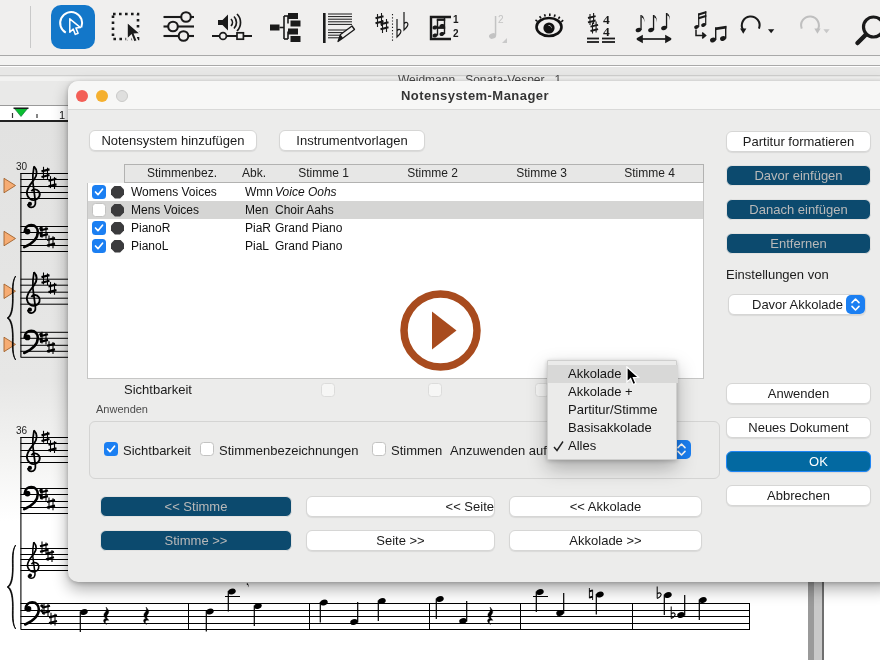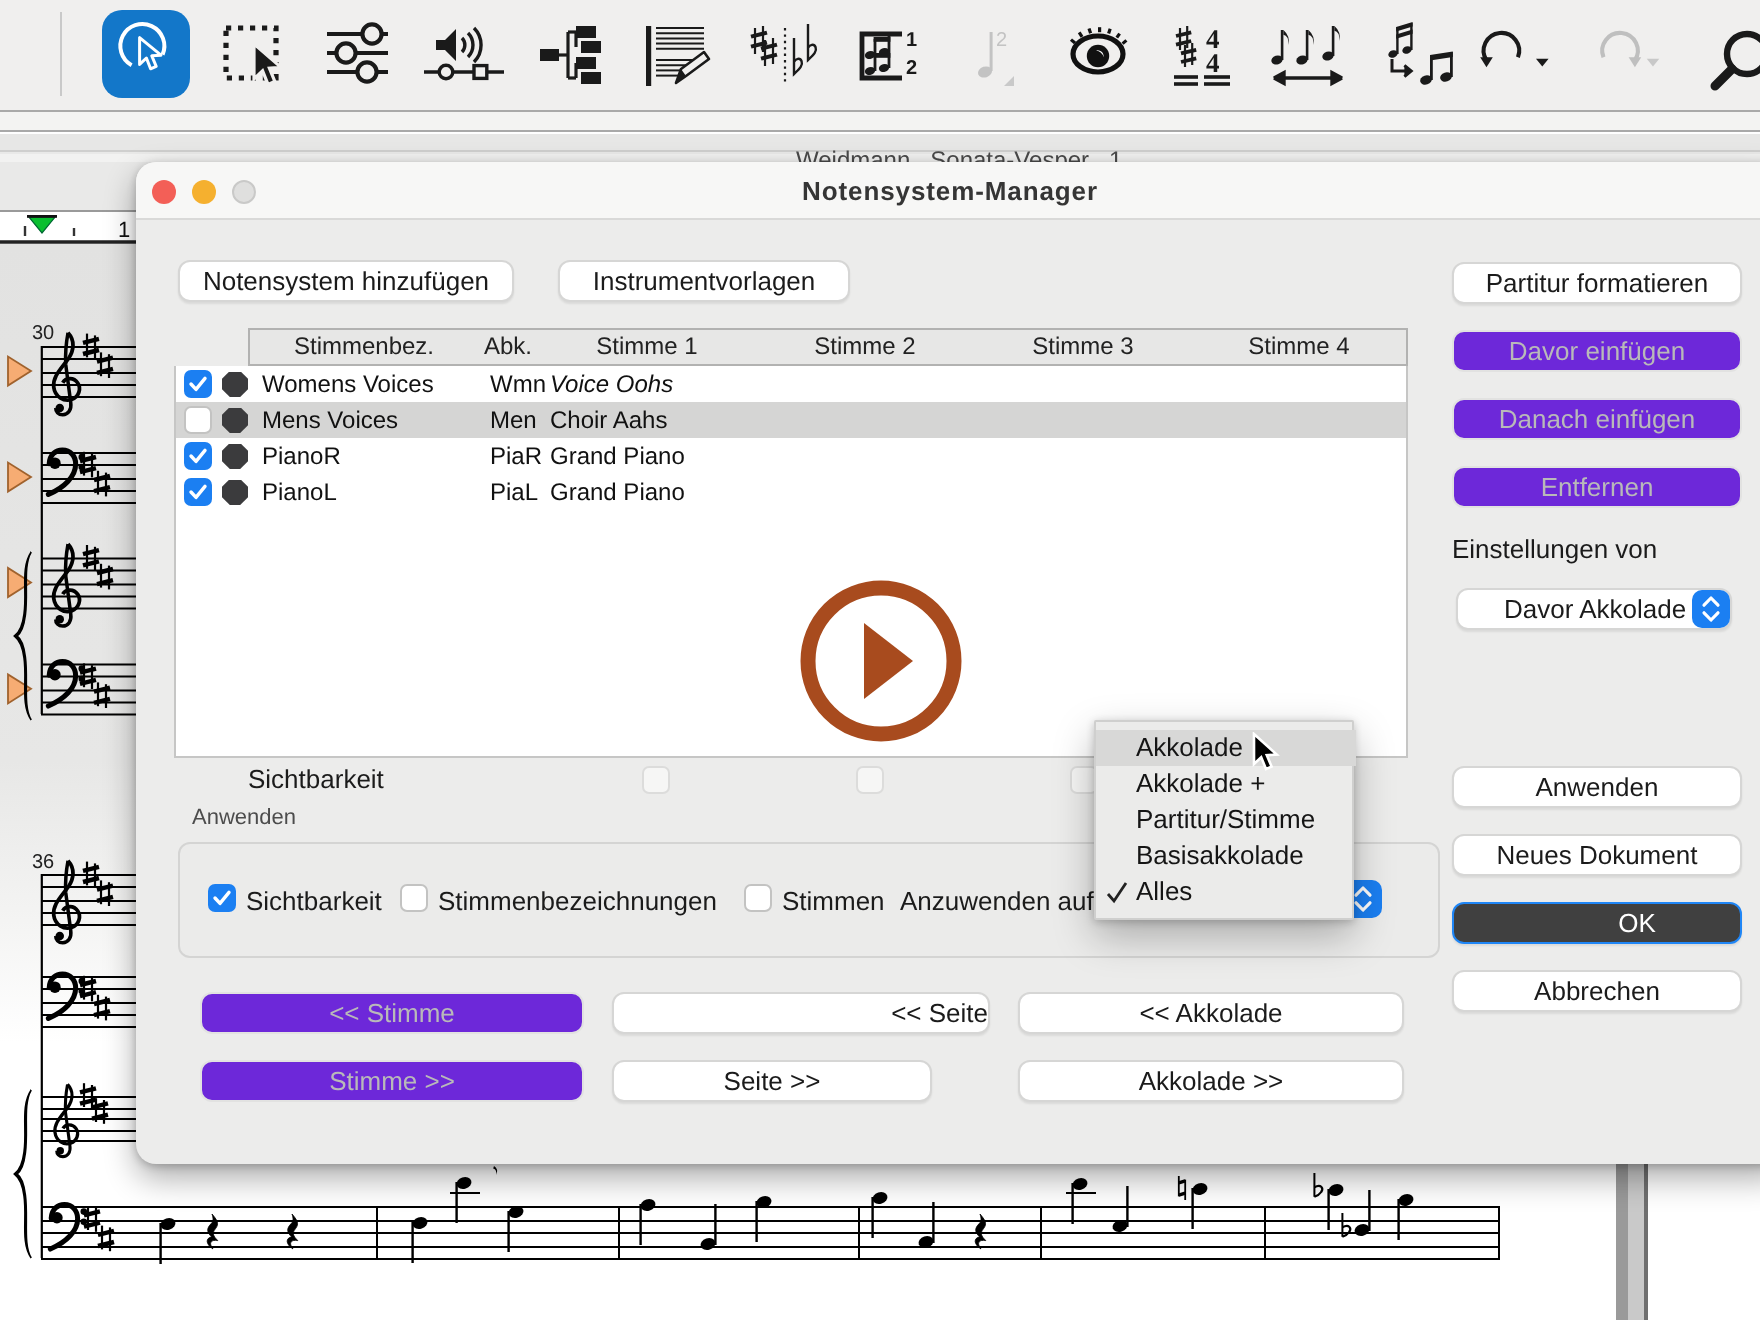--- a/index.html
+++ b/index.html
@@ -22,22 +22,22 @@
 
   
   #dialog { left:68px; top:81px; width:826px; height:501px; background:#ececeb; border-radius:10px 10px 10px 10px;
             box-shadow:0 7px 16px rgba(0,0,0,0.33), 0 1px 4px rgba(0,0,0,0.22); z-index:5; overflow:hidden; }
   #titlebar { left:0; top:0; width:826px; height:29px; background:#f7f7f6; border-bottom:1px solid #d9d9d8; }
   .tl { position:absolute; top:9px; width:12px; height:12px; border-radius:50%; }
   #dtitle { left:0; top:0; width:814px; height:29px; line-height:30px; text-align:center; font-size:13px; font-weight:bold; letter-spacing:0.45px; color:#353535; }
 
   .btn { position:absolute; height:21px; background:#ffffff; border:1px solid #d6d6d5; border-radius:6px;
          font-size:13px; color:#1b1b1b; text-align:center; line-height:19px; box-shadow:0 1px 1px rgba(0,0,0,0.08); }
-  .btn.dis { background:#6d28d9; border-color:#e2e2e1; color:#b9b9b9; box-shadow:none; }
-  .btn.blue { background:#404040; border-color:#1f86f6; color:#fff;padding-left:40px; }
+  .btn.dis { background:#0c4a6e; border-color:#e2e2e1; color:#b9b9b9; box-shadow:none; }
+  .btn.blue { background:#0369a1; border-color:#1f86f6; color:#fff;padding-left:40px; }
 
   
   #thead { left:56px; top:83px; width:580px; height:19px; }
   .th { position:absolute; top:0; height:19px; background:#e7e7e6; border:1px solid #b2b2b1; border-left:none;
         font-size:12px; color:#222; text-align:center; line-height:17px; }
   .th.first { border-left:1px solid #b2b2b1; }
   #list { left:19px; top:102px; width:617px; height:196px; background:#fff; border:1px solid #c6c6c5; border-top:none; }
   .row { position:absolute; left:0; width:615px; height:18px; font-size:12px; color:#111; }
   .row.sel { background:#d5d5d4; }
   .cb { position:absolute; width:14px; height:14px; border-radius:3.5px; }
@@ -574,21 +574,21 @@
   <div class="lbl13" style="left:323px; top:362px;">Stimmen</div>
   <div class="lbl13" style="left:382px; top:362px;">Anzuwenden auf</div>
   <div class="stepper" style="left:604px; top:359px;"><svg width="19" height="19" viewBox="0 0 19 19">
         <path d="M6,7.6 L9.5,4 L13,7.6 M6,11.4 L9.5,15 L13,11.4" fill="none" stroke="#fff" stroke-width="1.6" stroke-linecap="round" stroke-linejoin="round"></path>
       </svg></div>
 
   <div class="btn dis" style="left:32px; top:415px; width:192px;">&lt;&lt; Stimme</div>
   <div class="btn" style="left:238px; top:415px; width:189px;text-align:right;">&lt;&lt; Seite</div>
   <div class="btn" style="left:441px; top:415px; width:193px;">&lt;&lt; Akkolade</div>
   <div class="btn dis" style="left:32px; top:449px; width:192px;">Stimme &gt;&gt;</div>
-  <div class="btn" style="left:238px; top:449px; width:160px;">Seite &gt;&gt;</div>
+  <div class="btn" style="left:238px; top:449px; width:189px;">Seite &gt;&gt;</div>
   <div class="btn" style="left:441px; top:449px; width:193px;">Akkolade &gt;&gt;</div>
 </div>
 
 <div id="menu" class="abs">
   <div class="mi hl" style="top:4px;"><span>Akkolade</span></div>
   <div class="mi" style="top:22px;"><span>Akkolade +</span></div>
   <div class="mi" style="top:40px;"><span>Partitur/Stimme</span></div>
   <div class="mi" style="top:58px;"><span>Basisakkolade</span></div>
   <div class="mi" style="top:76px;"><svg style="position:absolute; left:4px; top:3px;" width="13" height="13" viewBox="0 0 13 13">
         <path d="M2,7 L5,10.5 L11,1.5" fill="none" stroke="#222" stroke-width="1.4"></path>

